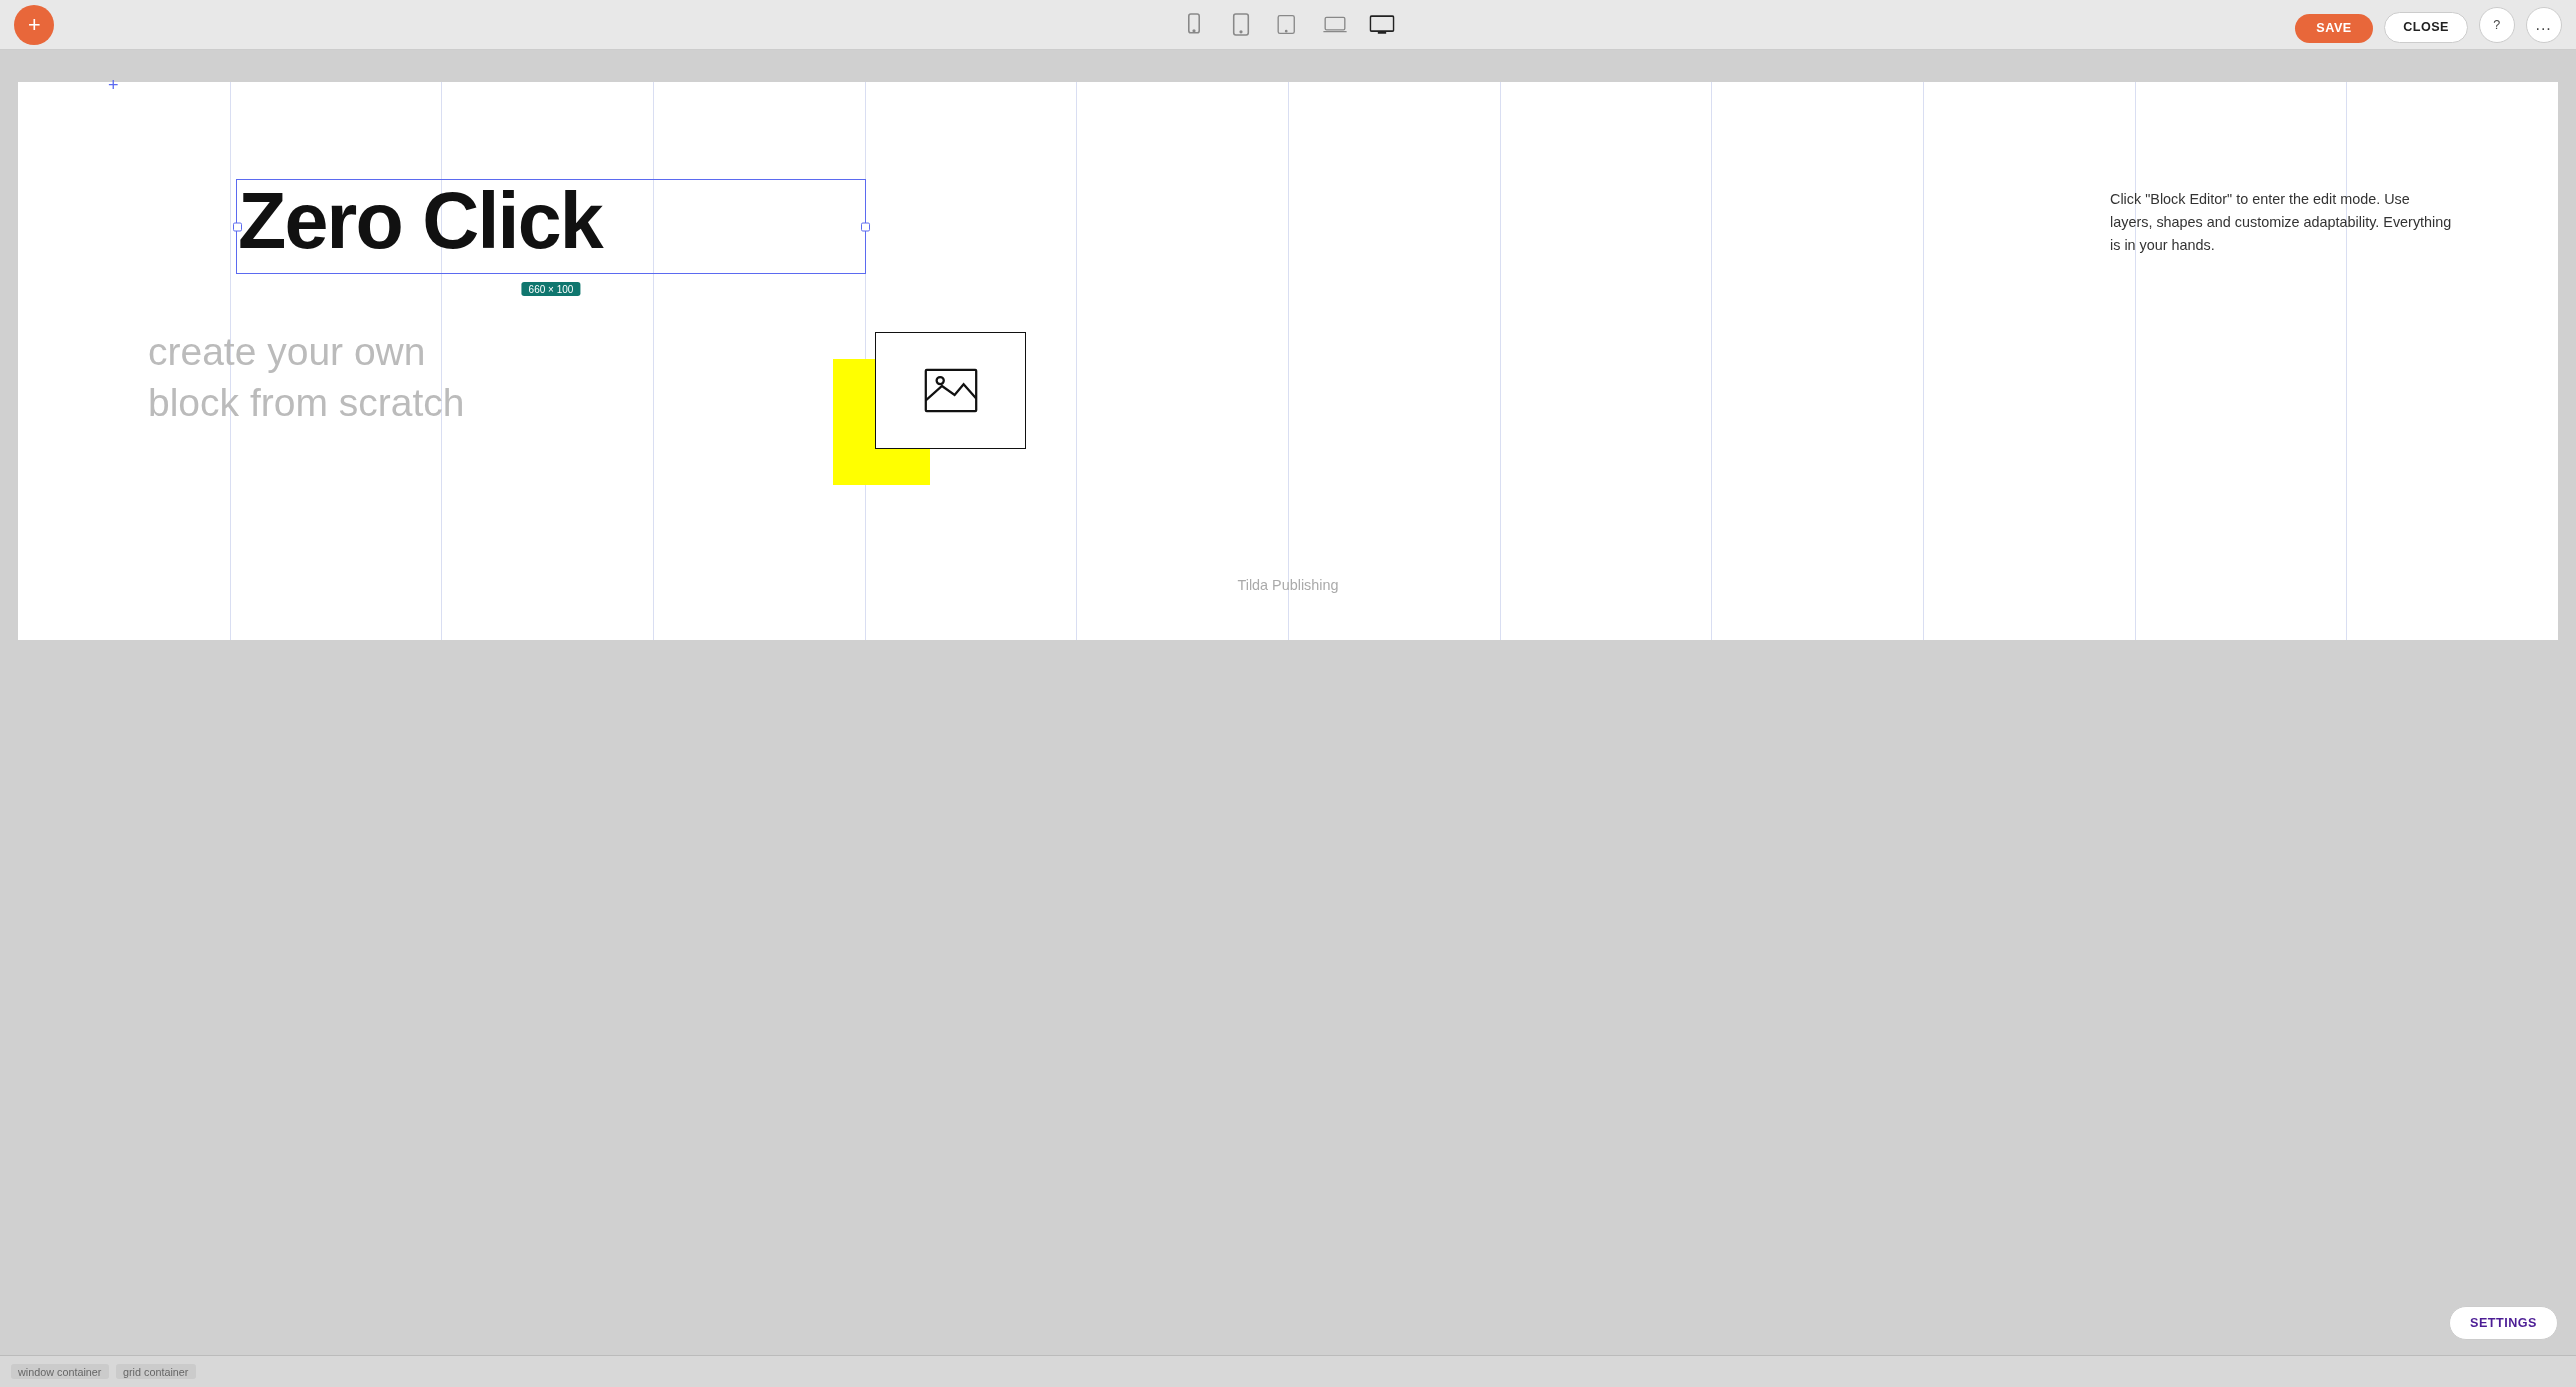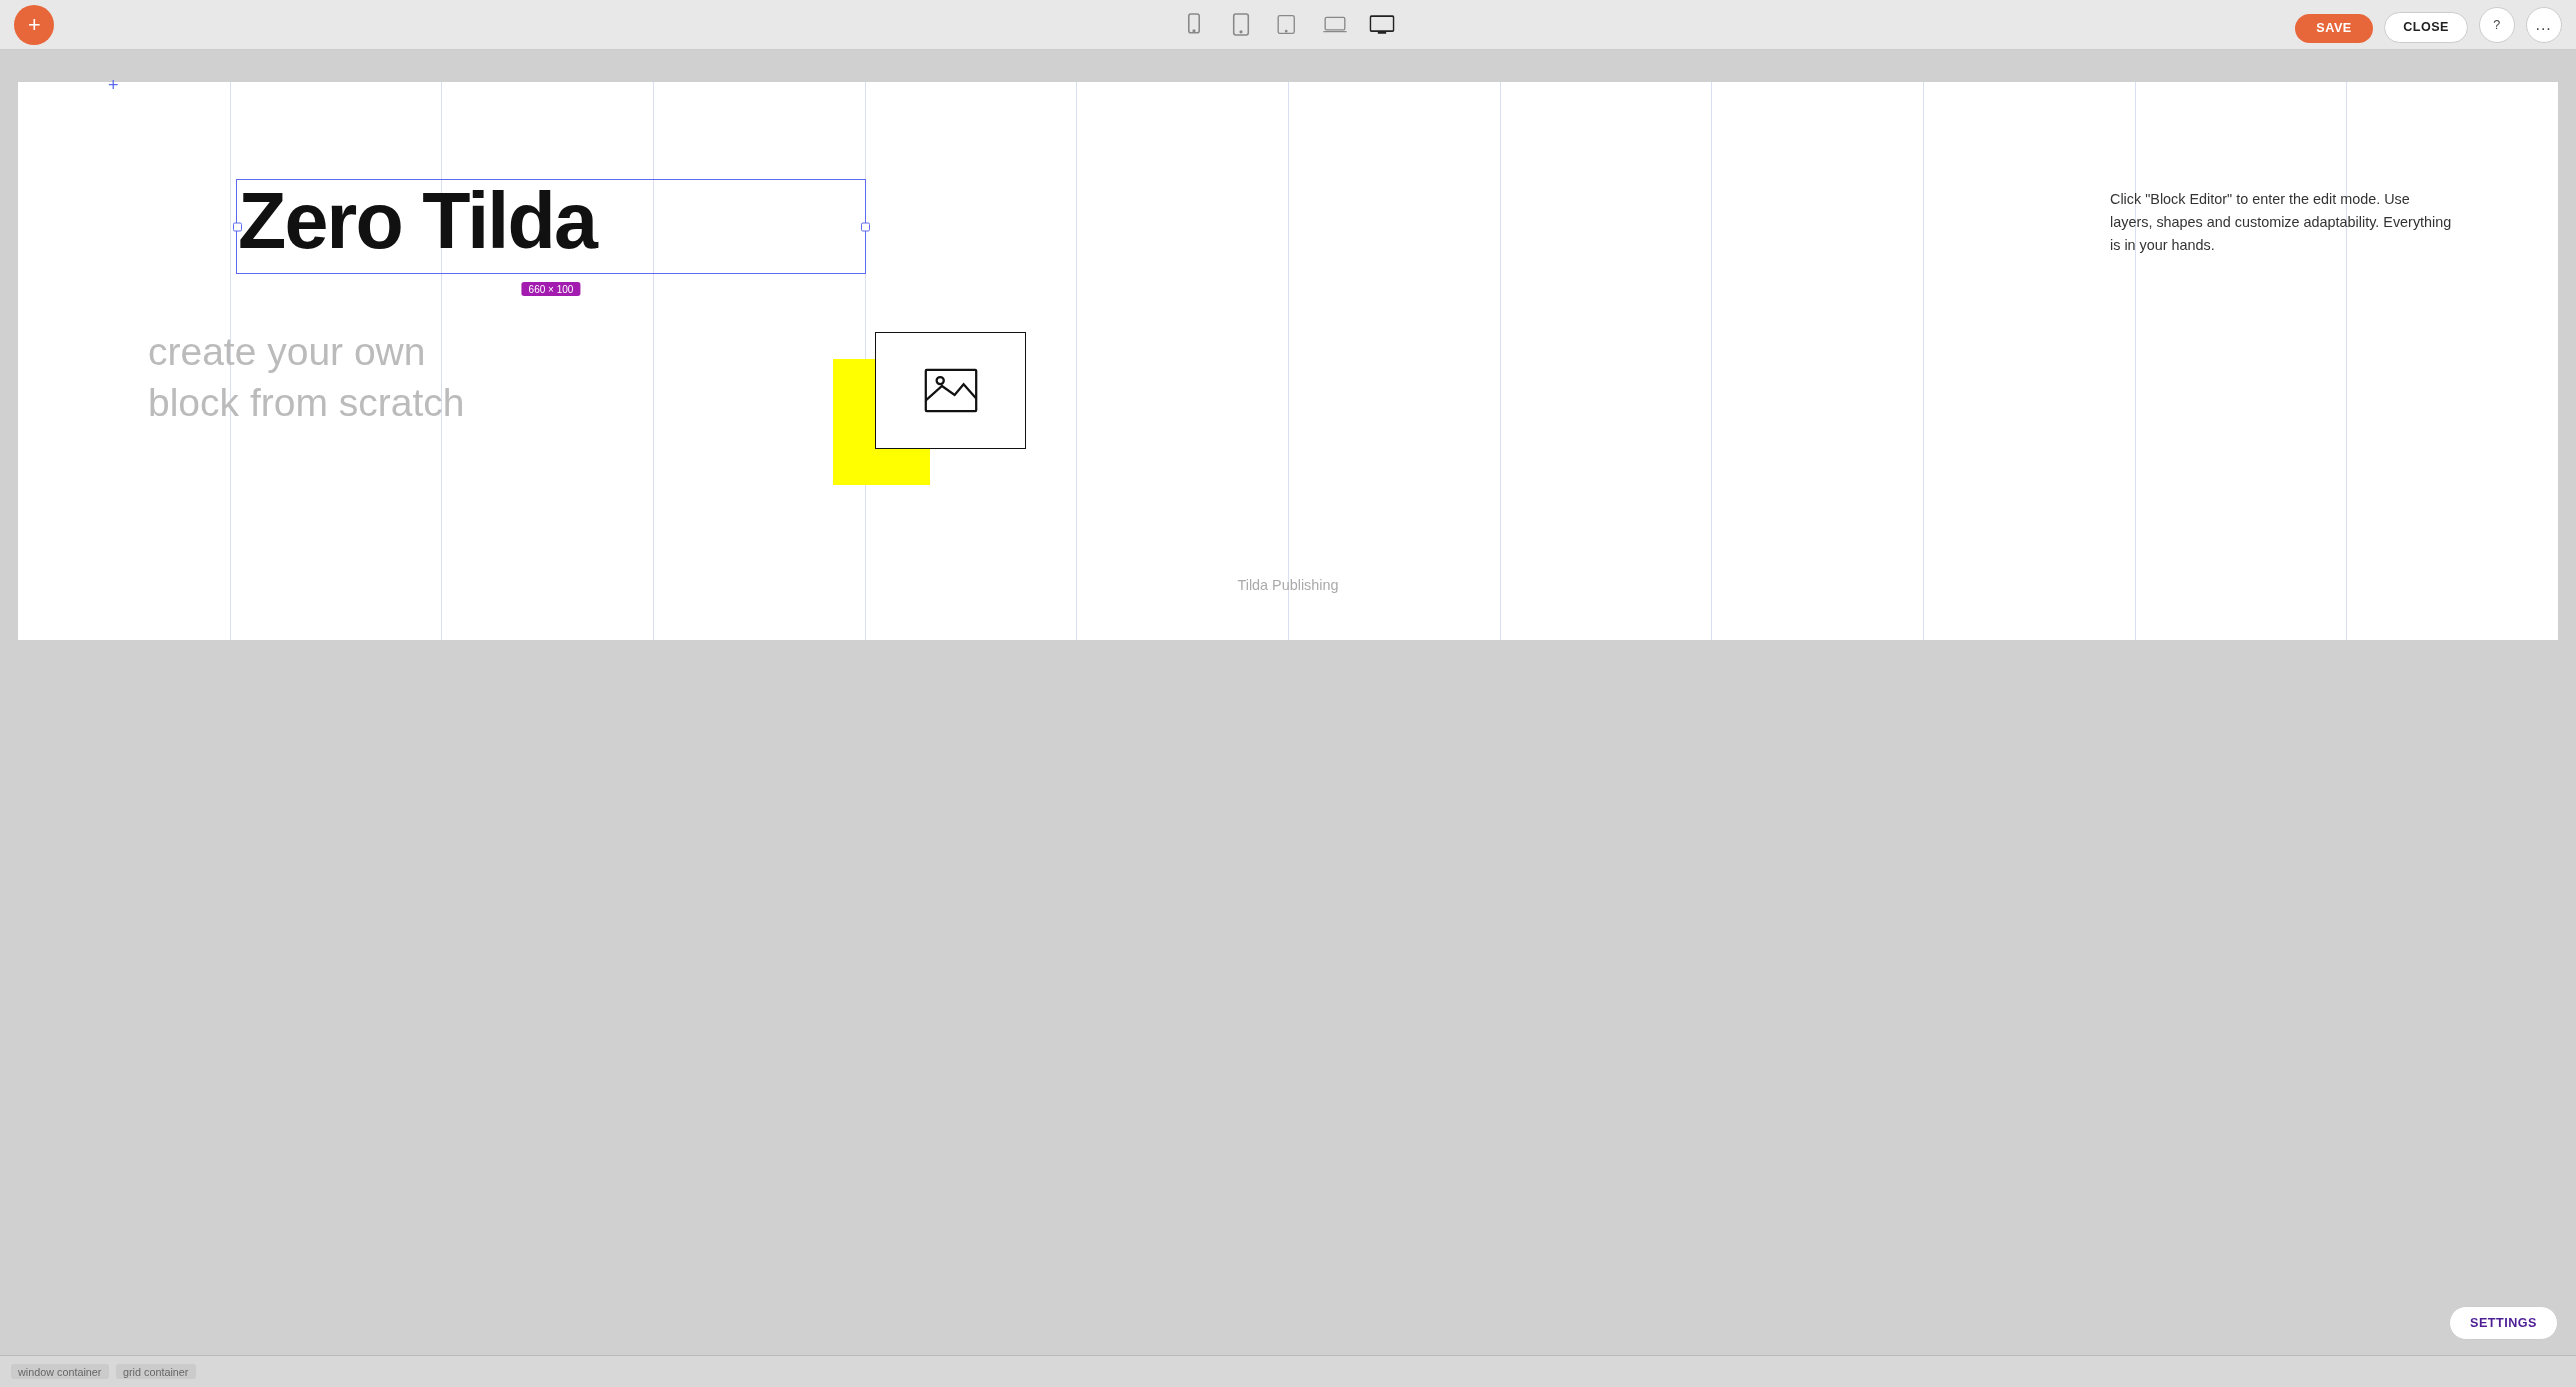--- a/index.html
+++ b/index.html
@@ -194,21 +194,21 @@
     .resize-handle.right-center {
       right: -4.5px;
       top: 50%;
       transform: translateY(-50%);
     }
     .dimension-badge {
       position: absolute;
       bottom: -23.4px;
       left: 50%;
       transform: translateX(-50%);
-      background: #a21caf;
+      background: #0f766e;
       color: white;
       font-size: 10px;
       padding: 1.8px 7.2px;
       border-radius: 2.7px;
       white-space: nowrap;
     }
 
     
     .zero-block-title {
       position: absolute;
@@ -394,21 +394,21 @@
       <div class="grid-line" style="left: 33.33%"></div>
       <div class="grid-line" style="left: 41.66%"></div>
       <div class="grid-line" style="left: 50%"></div>
       <div class="grid-line" style="left: 58.33%"></div>
       <div class="grid-line" style="left: 66.66%"></div>
       <div class="grid-line" style="left: 75%"></div>
       <div class="grid-line" style="left: 83.33%"></div>
       <div class="grid-line" style="left: 91.66%"></div>
     </div>
 
-    <div class="zero-block-title">Zero Tilda</div>
+    <div class="zero-block-title">Zero Click</div>
 
     <div class="selected-element">
       <div class="resize-handle left-center"></div>
       <div class="resize-handle right-center"></div>
       <div class="dimension-badge">660 × 100</div>
     </div>
 
     <div class="description-text">Click "Block Editor" to enter the edit mode. Use layers, shapes and customize adaptability. Everything is in your hands.</div>
 
     <div class="subtitle-text">

